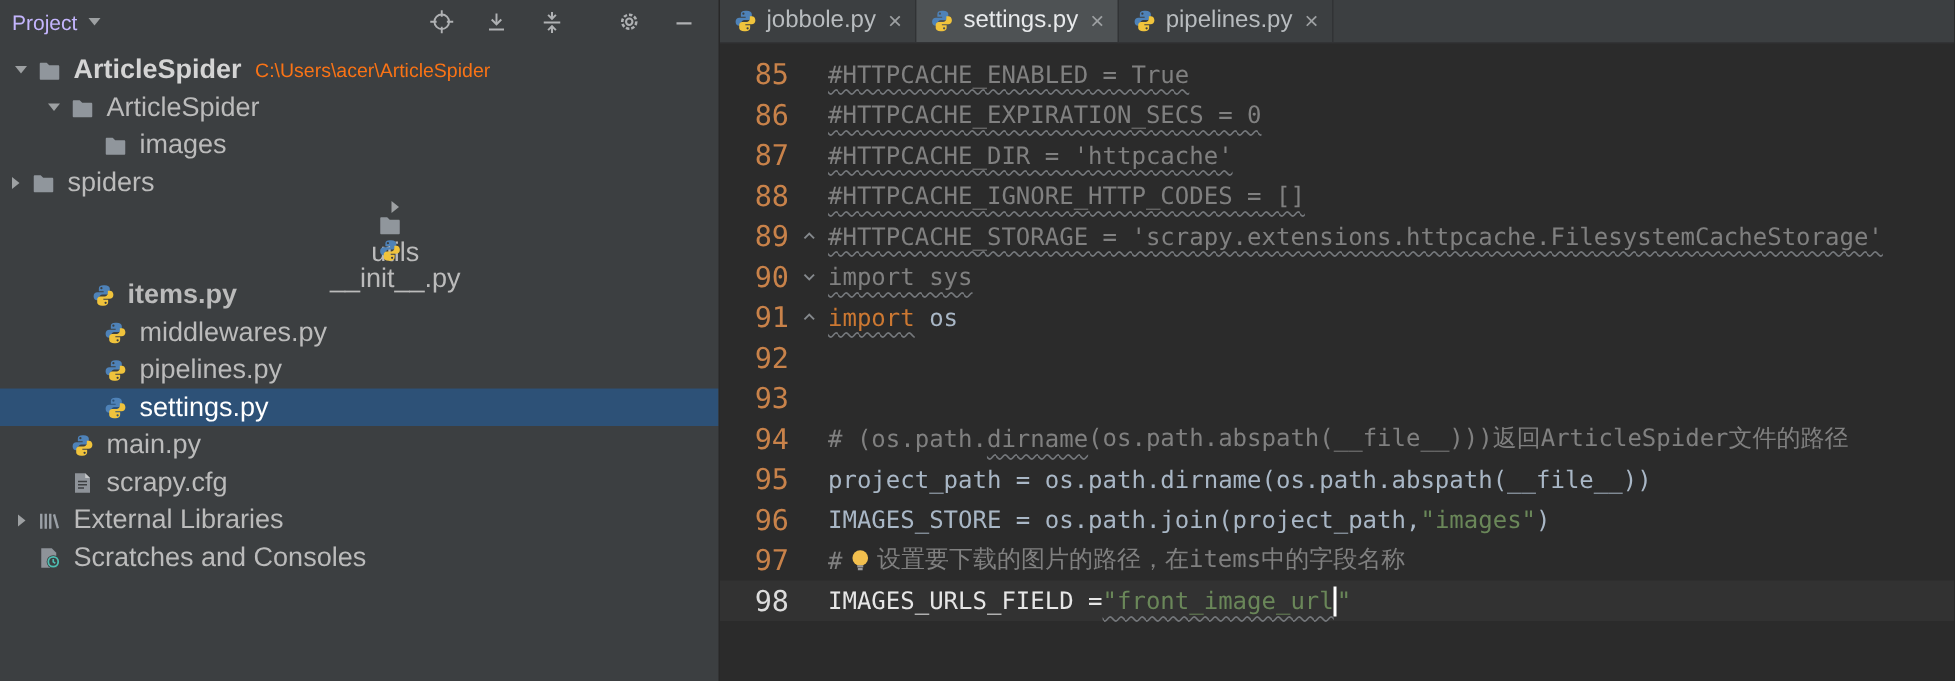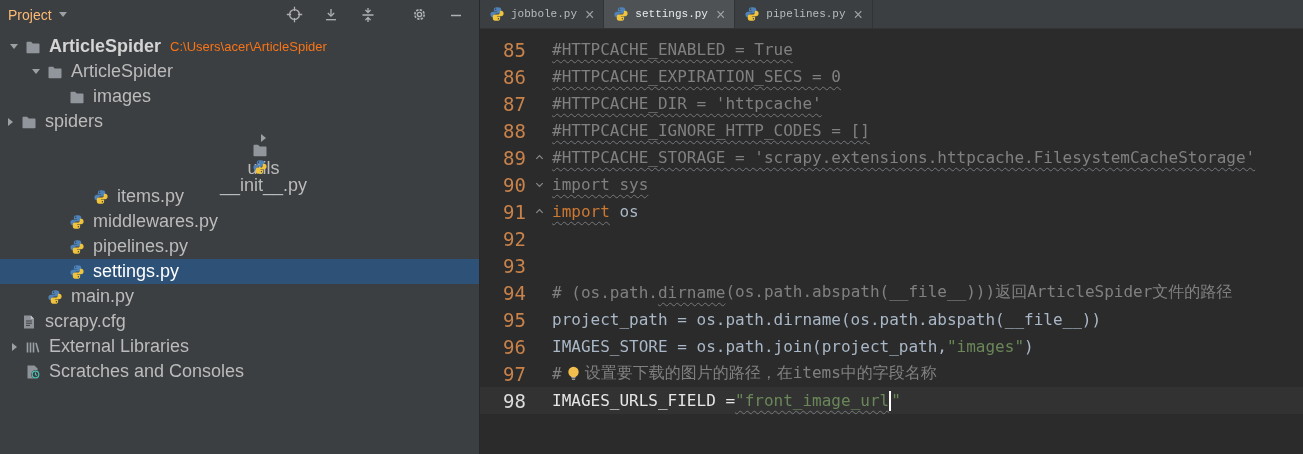--- a/index.html
+++ b/index.html
@@ -9,21 +9,21 @@
     background:var(--editor-bg,#2b2b2b);
     font-family:"Liberation Sans", sans-serif; user-select:none;
   }
   
   .project-panel {
     width:480px; min-width:480px; height:100%;
     background:var(--panel-bg,#3c3f41); border-right:1px solid #282828;
     display:flex; flex-direction:column;
   }
   .panel-header { height:29px; min-height:29px; display:flex; align-items:center; padding:0 10px 0 8px; }
-  .panel-title { display:flex; align-items:center; gap:7px; color:#fdba74; font-size:14px; cursor:pointer; }
+  .panel-title { display:flex; align-items:center; gap:7px; color:#c4b5fd; font-size:14px; cursor:pointer; }
   .tri { display:inline-block; width:0; height:0; }
   .tri-down  { border-left:4px solid transparent; border-right:4px solid transparent; border-top:5px solid #9da0a2; }
   .tri-right { border-top:4px solid transparent; border-bottom:4px solid transparent; border-left:5px solid #9da0a2; }
   .header-icons { margin-left:auto; display:flex; align-items:center; gap:19px; padding-right:4px; }
   .hbtn { width:18px; height:18px; display:flex; align-items:center; justify-content:center; cursor:pointer; }
   .hbtn:nth-last-child(2){ margin-left:14px; }
   .tree { flex:1; padding-top:5px; overflow:hidden; }
   .tree-row { height:25px; display:flex; align-items:center; cursor:pointer; white-space:nowrap; }
   .tree-row.selected { background:var(--selection-bg,#2d5177); }
   .chev { width:20px; min-width:20px; height:100%; display:flex; align-items:center; justify-content:center; }
@@ -31,21 +31,21 @@
   .t-icon { width:18px; min-width:18px; margin-right:7px; }
   .t-label { color:#bbbbbb; font-size:18px; }
   .t-label.bold { font-weight:bold; color:#d4d4d4; }
   .selected .t-label { color:#ffffff; }
   .t-sub { color:#f97316; font-size:13px; margin-left:9px; }
   
   .editor-pane { flex:1; display:flex; flex-direction:column; min-width:0; }
   .tab-bar { height:29px; min-height:29px; background:var(--panel-bg,#3c3f41); display:flex; border-bottom:1px solid #323335; }
   .tab { display:flex; align-items:center; padding:0 9px; cursor:pointer; border-right:1px solid #313335; }
   .tab .icon { margin-right:6px; }
-  .tab-label { font-size:11px; color:#b8bcbf;font-family:Liberation Mono, monospace; }
+  .tab-label { font-size:16px; color:#b8bcbf; }
   .tab.active { background:var(--tab-active-bg,#4e5254); }
   .tab.active .tab-label { color:#e8eaec; }
   .tab-close { margin-left:8px; color:#9da0a2; font-size:16px; line-height:13px; cursor:pointer; }
   .editor { flex:1; background:var(--editor-bg,#2b2b2b); padding-top:7px; font-family:"DejaVu Sans Mono", monospace; overflow:hidden; }
   .code-line { height:27px; display:flex; align-items:center; }
   .code-line.current { background:var(--current-line-bg,#323232); }
   .gutter { width:46px; min-width:46px; text-align:right; font-size:19px; color:var(--line-number,#c8824a); cursor:pointer; }
   .current .gutter { color:#dcdcdc; }
   .fold-col { width:26px; min-width:26px; display:flex; align-items:center; justify-content:center; }
   .code { white-space:pre; font-size:16px; display:flex; align-items:center; }
@@ -162,21 +162,21 @@
         <div class="tree-row" style="padding-left: 48px; flex-direction: column;">
           <span class="chev"></span>
           <span class="icon t-icon">
             <svg width="16" height="16" viewBox="0 0 16 16">
               <path d="M7.9 1.2c-1.9 0-3 .8-3 2.1v1.9h3.2v.6H3.9c-1.4 0-2.5 1-2.5 2.7 0 1.6 1 2.7 2.4 2.7h1.3V9.5c0-1.2 1-2.1 2.2-2.1h3c1 0 1.9-.9 1.9-2V3.3c0-1.2-1.3-2.1-3.3-2.1zM6.6 2.4a.75.75 0 1 1 0 1.5.75.75 0 0 1 0-1.5z" fill="#4e82b8"></path>
               <path d="M8.1 14.8c1.9 0 3-.8 3-2.1v-1.9H7.9v-.6h4.2c1.4 0 2.5-1 2.5-2.7 0-1.6-1-2.7-2.4-2.7h-1.3v1.7c0 1.2-1 2.1-2.2 2.1h-3c-1 0-1.9.9-1.9 2v2.1c0 1.2 1.3 2.1 3.3 2.1zm1.3-1.2a.75.75 0 1 1 0-1.5.75.75 0 0 1 0 1.5z" fill="#f0c33c"></path>
             </svg>
           </span>
           <span class="t-label">__init__.py</span>
         </div>
-        <div class="tree-row" style="padding-left: 72px;">
+        <div class="tree-row" style="padding-left: 40px; font-weight: bold;">
           <span class="chev"></span>
           <span class="icon t-icon">
             <svg width="16" height="16" viewBox="0 0 16 16">
               <path d="M7.9 1.2c-1.9 0-3 .8-3 2.1v1.9h3.2v.6H3.9c-1.4 0-2.5 1-2.5 2.7 0 1.6 1 2.7 2.4 2.7h1.3V9.5c0-1.2 1-2.1 2.2-2.1h3c1 0 1.9-.9 1.9-2V3.3c0-1.2-1.3-2.1-3.3-2.1zM6.6 2.4a.75.75 0 1 1 0 1.5.75.75 0 0 1 0-1.5z" fill="#4e82b8"></path>
               <path d="M8.1 14.8c1.9 0 3-.8 3-2.1v-1.9H7.9v-.6h4.2c1.4 0 2.5-1 2.5-2.7 0-1.6-1-2.7-2.4-2.7h-1.3v1.7c0 1.2-1 2.1-2.2 2.1h-3c-1 0-1.9.9-1.9 2v2.1c0 1.2 1.3 2.1 3.3 2.1zm1.3-1.2a.75.75 0 1 1 0-1.5.75.75 0 0 1 0 1.5z" fill="#f0c33c"></path>
             </svg>
           </span>
           <span class="t-label">items.py</span>
         </div>
         <div class="tree-row" style="padding-left: 48px;">
@@ -212,21 +212,21 @@
         <div class="tree-row" style="padding-left: 26px;">
           <span class="chev"></span>
           <span class="icon t-icon">
             <svg width="16" height="16" viewBox="0 0 16 16">
               <path d="M7.9 1.2c-1.9 0-3 .8-3 2.1v1.9h3.2v.6H3.9c-1.4 0-2.5 1-2.5 2.7 0 1.6 1 2.7 2.4 2.7h1.3V9.5c0-1.2 1-2.1 2.2-2.1h3c1 0 1.9-.9 1.9-2V3.3c0-1.2-1.3-2.1-3.3-2.1zM6.6 2.4a.75.75 0 1 1 0 1.5.75.75 0 0 1 0-1.5z" fill="#4e82b8"></path>
               <path d="M8.1 14.8c1.9 0 3-.8 3-2.1v-1.9H7.9v-.6h4.2c1.4 0 2.5-1 2.5-2.7 0-1.6-1-2.7-2.4-2.7h-1.3v1.7c0 1.2-1 2.1-2.2 2.1h-3c-1 0-1.9.9-1.9 2v2.1c0 1.2 1.3 2.1 3.3 2.1zm1.3-1.2a.75.75 0 1 1 0-1.5.75.75 0 0 1 0 1.5z" fill="#f0c33c"></path>
             </svg>
           </span>
           <span class="t-label">main.py</span>
         </div>
-        <div class="tree-row" style="">
+        <div class="tree-row" style="padding-left: 26px;">
           <span class="chev"></span>
           <span class="icon t-icon">
             <svg width="16" height="16" viewBox="0 0 16 16">
               <path d="M3 1.5h6.8L13 4.7v9.8H3z" fill="#8e9399"></path>
               <path d="M9.8 1.5L13 4.7H9.8z" fill="#c6c8ca"></path>
               <path d="M5 7h6M5 9.2h6M5 11.4h4" stroke="#3c3f41" stroke-width="1"></path>
             </svg>
           </span>
           <span class="t-label">scrapy.cfg</span>
         </div>

